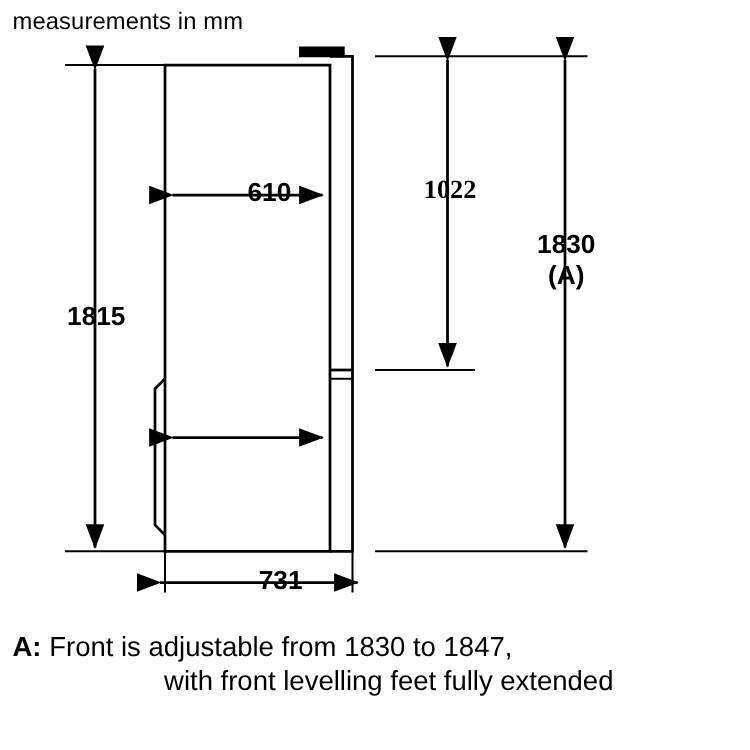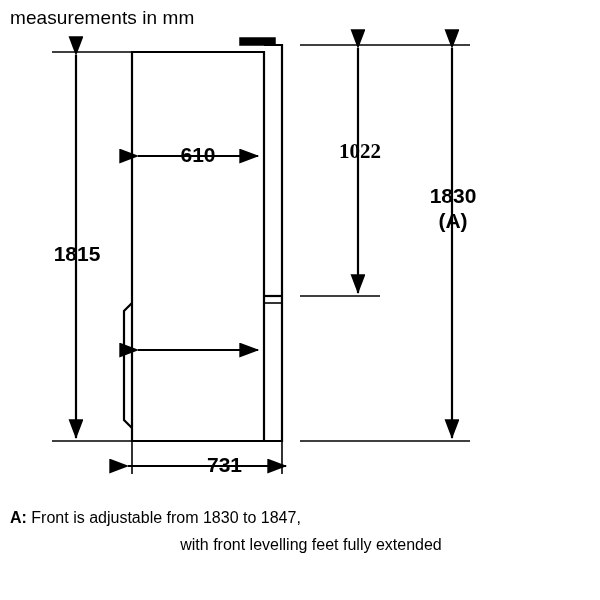--- a/index.html
+++ b/index.html
@@ -42,21 +42,21 @@
     font-weight: bold;
     line-height: 25px;
     white-space: nowrap;
     text-align: center;
   }
   .footnote {
     position: absolute;
     left: 10px;
     top: 504px;
     width: 580px;
-    font-size: 16px;
+    font-size: 22px;
     line-height: 27px;
   }
   .footnote b {
     font-weight: bold;
   }
   .fn-line2 {
     display: block;
     padding-left: 22px;
     text-align: center;
   }
@@ -112,21 +112,21 @@
       <path d="M452,48 L452,438"></path>
 
       <path d="M138,350 L258,350"></path>
 
       <path d="M128,466 L286,466"></path>
     </g>
   </svg>
 
   <div class="dim-label" style="left:42px; top:217px; width:70px;margin-top:24px;">1815</div>
 
-  <div class="dim-label" style="left:163px; top:142px; width:70px;">610</div>
+  <div class="dim-label" style="left:163px; top:142px; width:70px;text-align:right;">610</div>
 
   <div class="dim-label" style="left:323px; top:139px; width:74px;font-family:Liberation Serif, serif;">1022</div>
 
   <div class="dim-label" style="left:415px; top:183px; width:76px;text-align:center;">1830</div>
 
   <div class="dim-label" style="left:415px; top:208px; width:76px;">(A)</div>
 
 
   <div class="dim-label" style="left:172px; top:452px; width:70px;text-align:right;">731</div>
 

